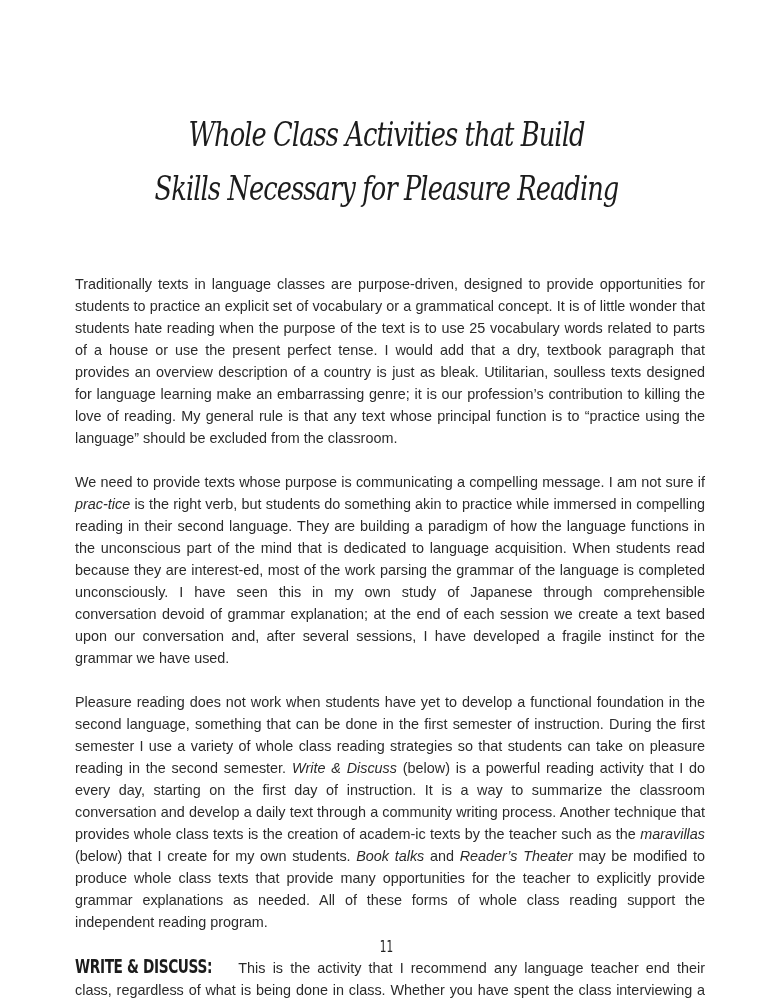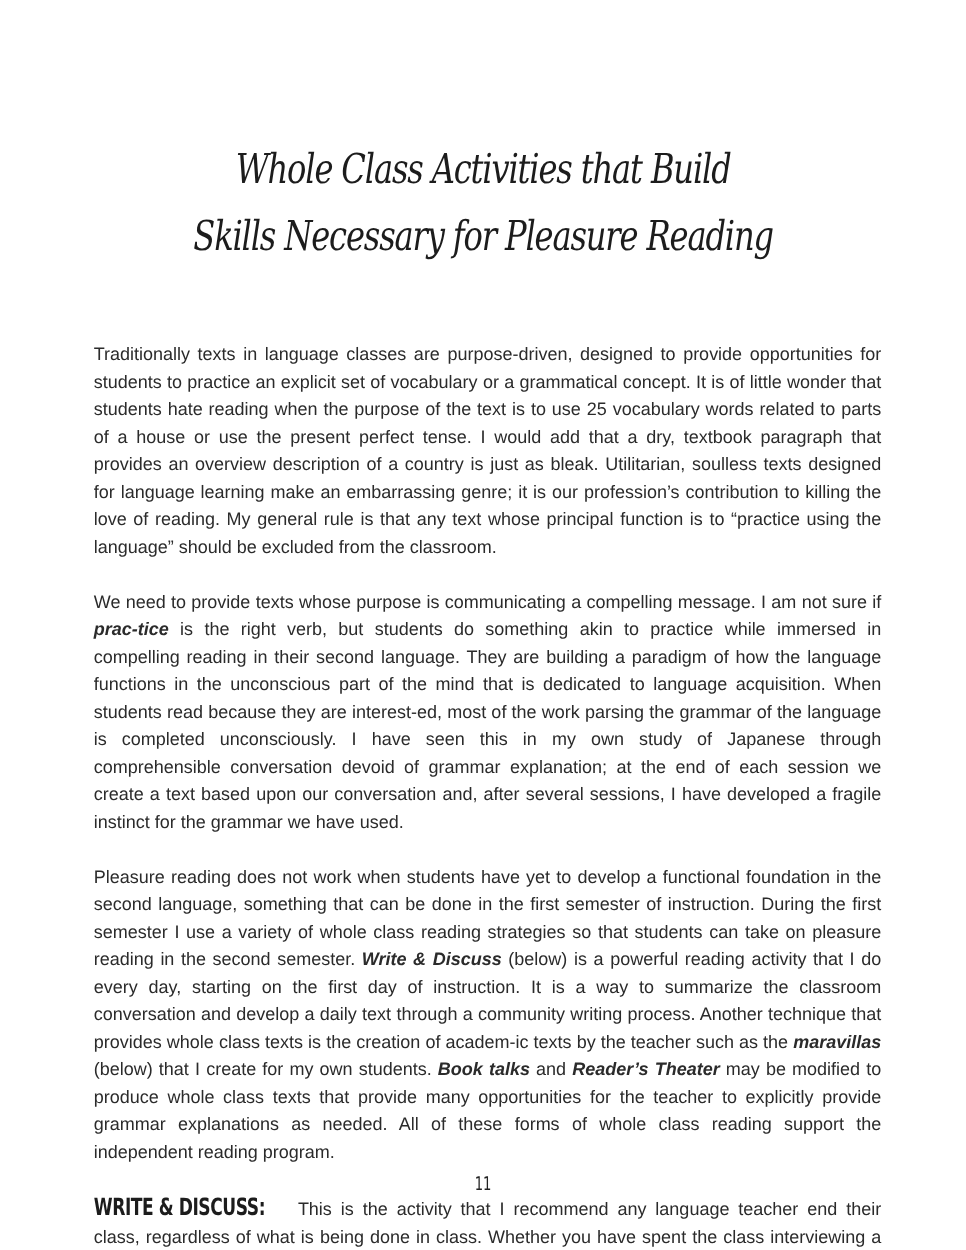--- a/index.html
+++ b/index.html
@@ -20,21 +20,21 @@
   .title div { display: block; }
   .body {
     position: absolute; left: 75px; width: 630px; top: 273px;
     font-family: "Liberation Sans", sans-serif;
     font-size: 14.4px;
     line-height: 22px;
     color: #2b2b2b;
     text-align: justify;
   }
   .body p { margin: 0 0 22px 0; }
-  .body em { font-style: italic; font-weight: bold; }
+  .body em { font-style: italic; }
   .wd-label {
     font-family: "DejaVu Sans", sans-serif;
     font-weight: bold;
     font-size: 19px;
     letter-spacing: -0.5px;
     display: inline-block;
     transform: scaleX(0.72);
     transform-origin: left bottom;
     margin-right: -34px;
     color: #1c1c1c;

